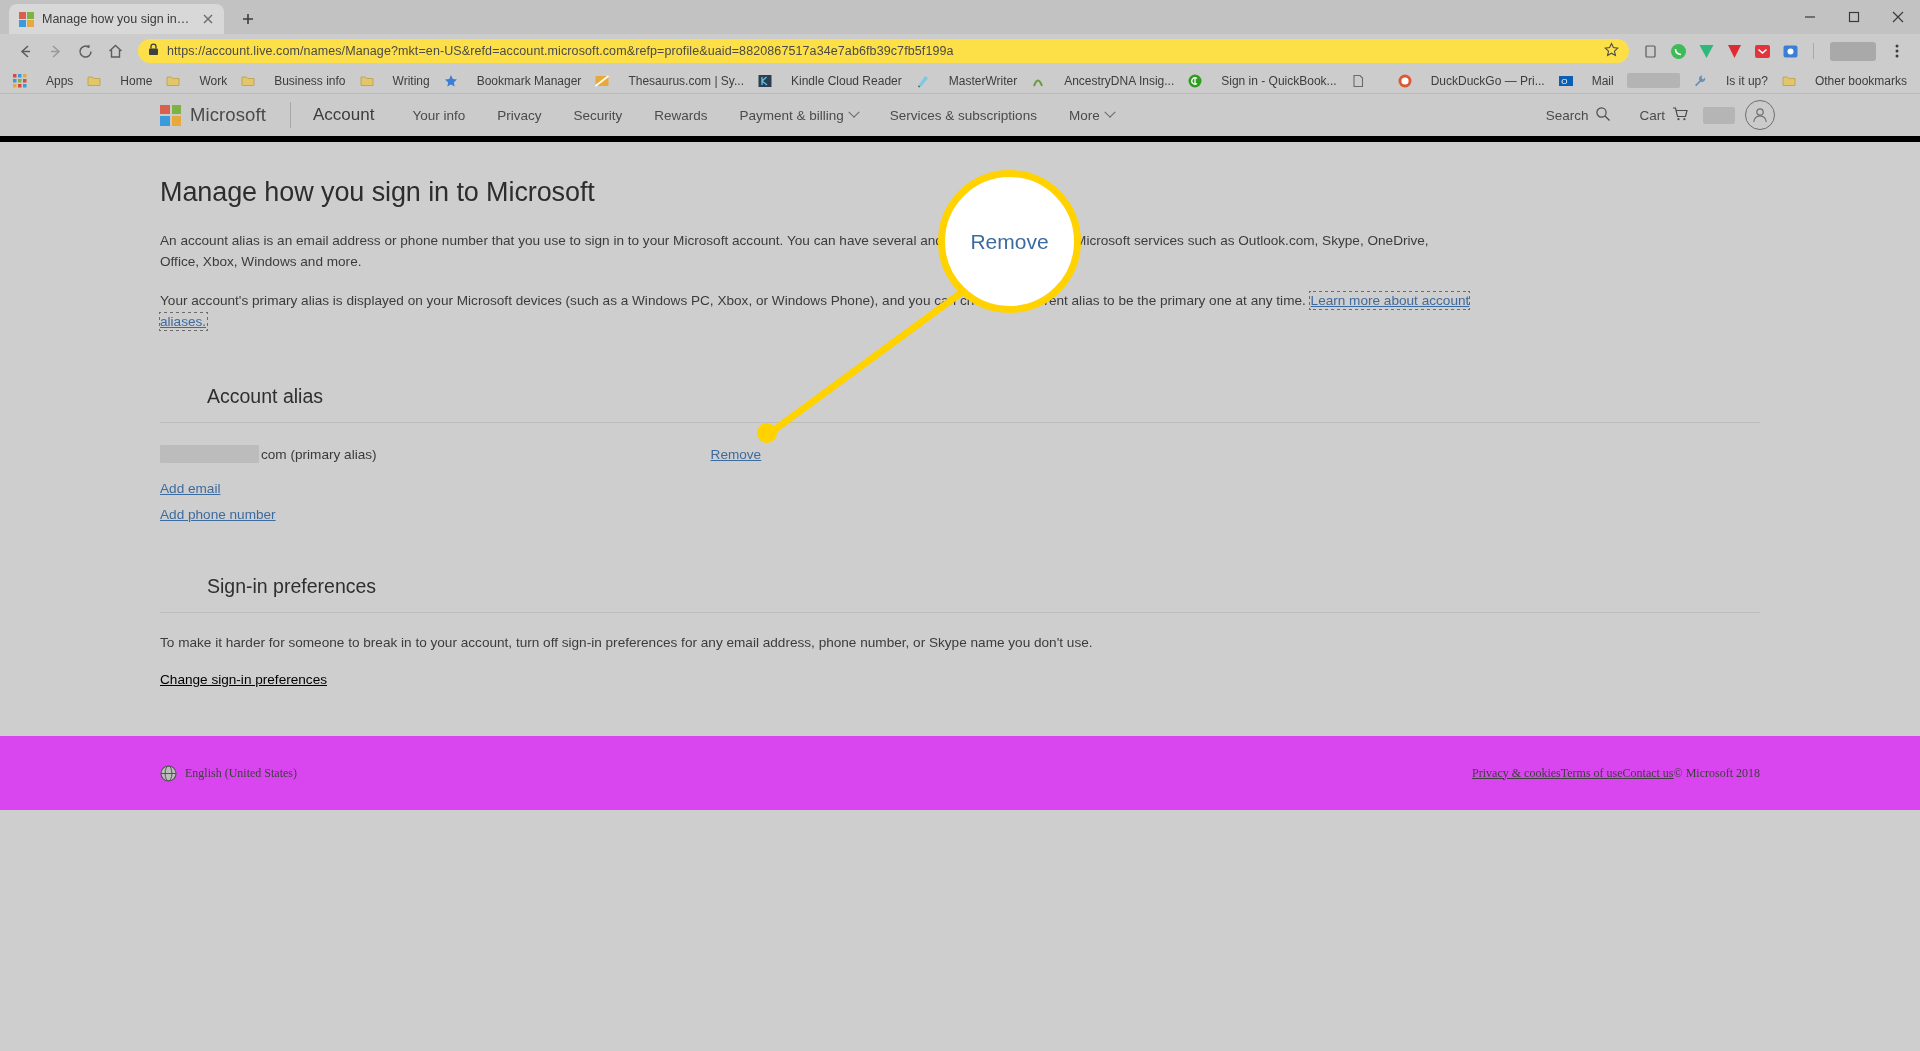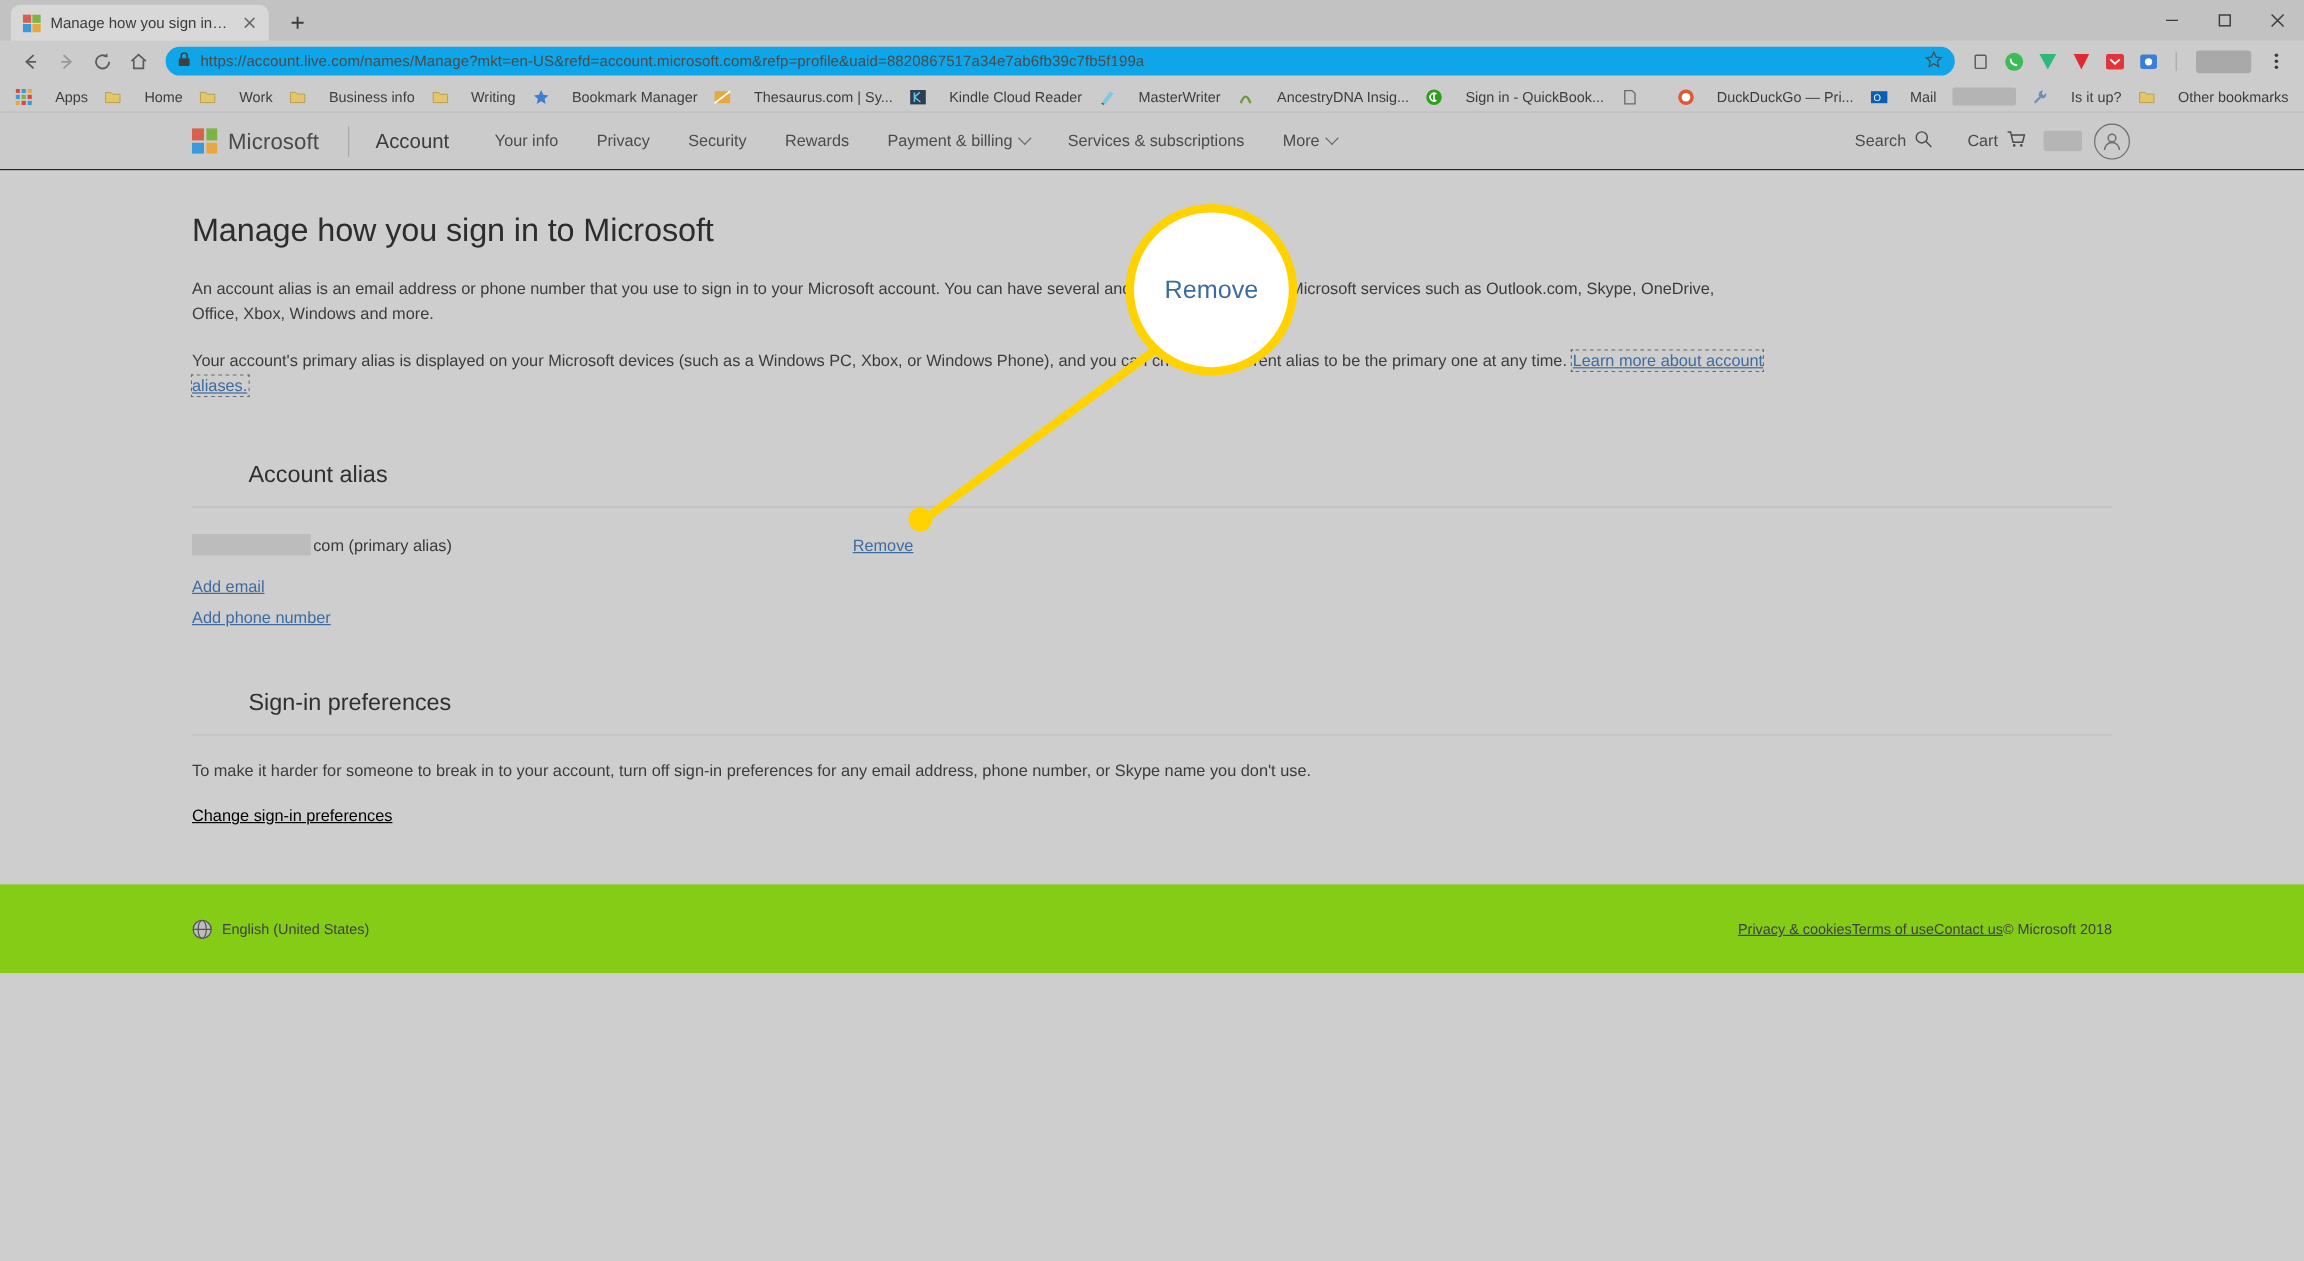--- a/index.html
+++ b/index.html
@@ -48,21 +48,21 @@
   .win-btn { width: 44px; height: 34px; display: flex; align-items: center; justify-content: center; }
 
   .chrome-toolbar {
     height: 34px; background: #cccccc;
     display: flex; align-items: center; gap: 0;
     padding: 0 10px;
   }
   .nav-btn { width: 30px; height: 30px; display: flex; align-items: center; justify-content: center; opacity: .78; }
   .omnibox {
     flex: 1 1 auto; height: 24px; margin: 0 8px;
-    background: #0ea5e9; border-radius: 13px;
+    background: #fde047; border-radius: 13px;
     display: flex; align-items: center; padding: 0 10px; gap: 8px;
     font-size: 12.5px; color: #4a4a4a;
   }
   .omnibox-url { white-space: nowrap; overflow: hidden; text-overflow: ellipsis; letter-spacing: .1px; }
   .tool-icons { display: flex; align-items: center; gap: 2px; }
   .tool-ic { width: 26px; height: 26px; display: flex; align-items: center; justify-content: center; }
   .profile-pill { width: 46px; height: 19px; background: #a9a9a9; border-radius: 3px; margin: 0 6px; }
 
   .bookmarks {
     height: 26px; background: #cccccc;
@@ -75,21 +75,21 @@
   .bm-label { font-size: 12px; color: #3d3d3d; }
   .bm-spacer { flex: 1 1 auto; }
   .bm-blank { width: 96px; height: 15px; background: #b4b4b4; border-radius: 2px; margin: 0 6px; }
   .bm-divider { width: 1px; height: 16px; background: #aaaaaa; margin: 0 8px; }
 
   
   .ms-shell { background: #cecece; }
   .ms-header {
     height: 48px; background: #cbcbcb;
     display: flex; align-items: center;
-    border-bottom: 1px solid #000000;
+    border-bottom: 6px solid #000000;
   }
   .ms-logo-wrap { display: flex; align-items: center; margin-left: 160px; gap: 9px; }
   .ms-squares { width: 21px; height: 21px; display: grid; grid-template-columns: 1fr 1fr; grid-gap: 2px; }
   .sq { width: 100%; height: 100%; }
   .ms-word { font-size: 18.5px; color: #4a4a4a; letter-spacing: .1px; }
   .ms-pipe { width: 1px; height: 26px; background: #a8a8a8; margin: 0 22px 0 24px; }
   .ms-nav { display: flex; align-items: flex-end; gap: 0; }
   .ms-nav-item {
     font-size: 13.5px; color: #4b4b4b; padding: 0 16px;
     display: flex; align-items: center; gap: 6px; height: 48px;
@@ -120,22 +120,22 @@
   .alias-text { font-size: 13.6px; color: #3a3a3a; margin-left: 2px; }
   .alias-remove { margin-left: 334px; font-size: 13.6px; color: #3e6b9e; }
 
   .stack-link { font-size: 13.6px; color: #3e6b9e; display: block; margin-top: 11px; }
   .stack-link.first { margin-top: 4px; }
 
   p.pref-note { font-size: 13.6px; color: #3c3c3c; margin-top: 22px; }
   .pref-link { font-size: 13.6px; color: #000000; display: inline-block; margin-top: 22px; }
 
   .ms-footer {
-    background: #84cc16; height: 74px; margin-top: 48px;
-    display: flex; align-items: center;
+    background: #d946ef; height: 74px; margin-top: 48px;
+    display: flex; align-items: center; font-family: Liberation Serif, serif;
   }
   .footer-inner { margin: 0 160px; display: flex; align-items: center; width: 100%; }
   .globe { width: 17px; height: 17px; margin-right: 8px; }
   .footer-lang { font-size: 12px; color: #3f3f3f; }
   .footer-right { margin-left: auto; display: flex; align-items: center; }
   .footer-link { font-size: 12px; color: #3f3f3f; }
 
   .page-tail { height: 250px; background: #cecece; }
 
   

